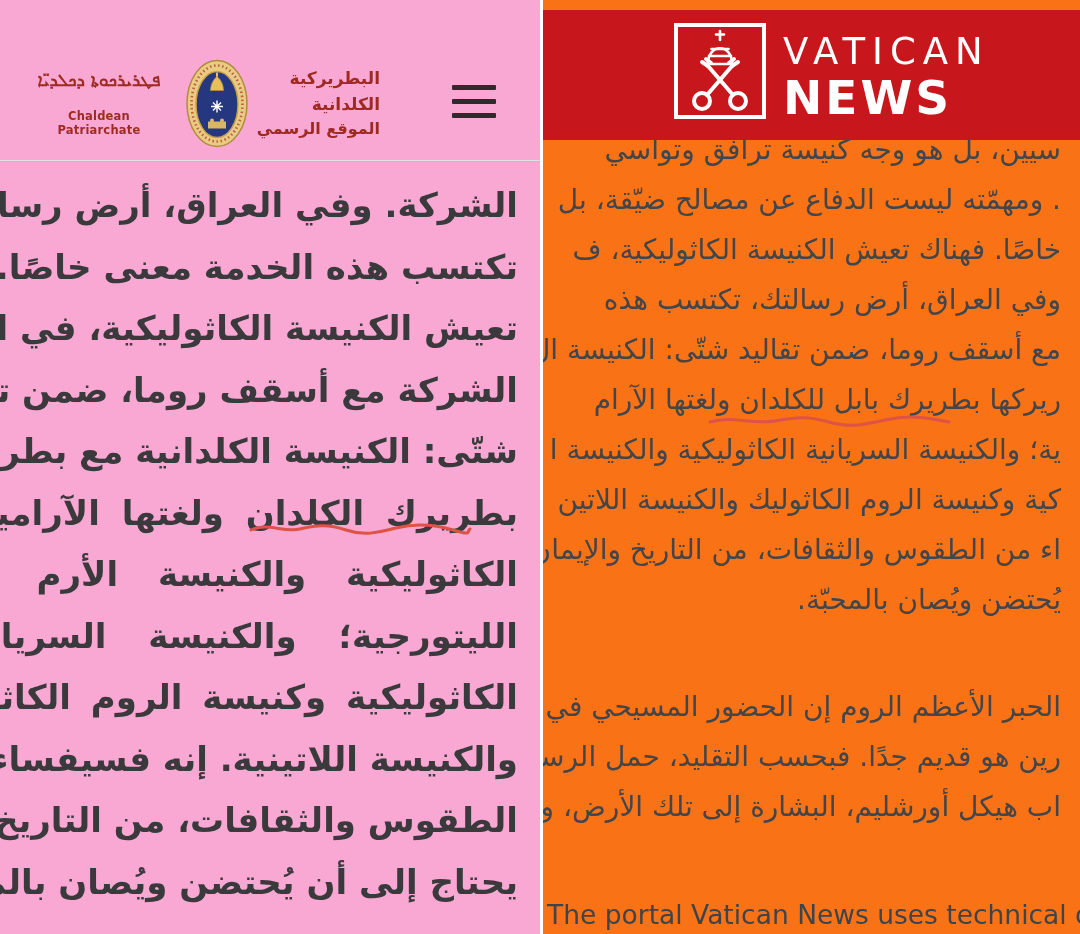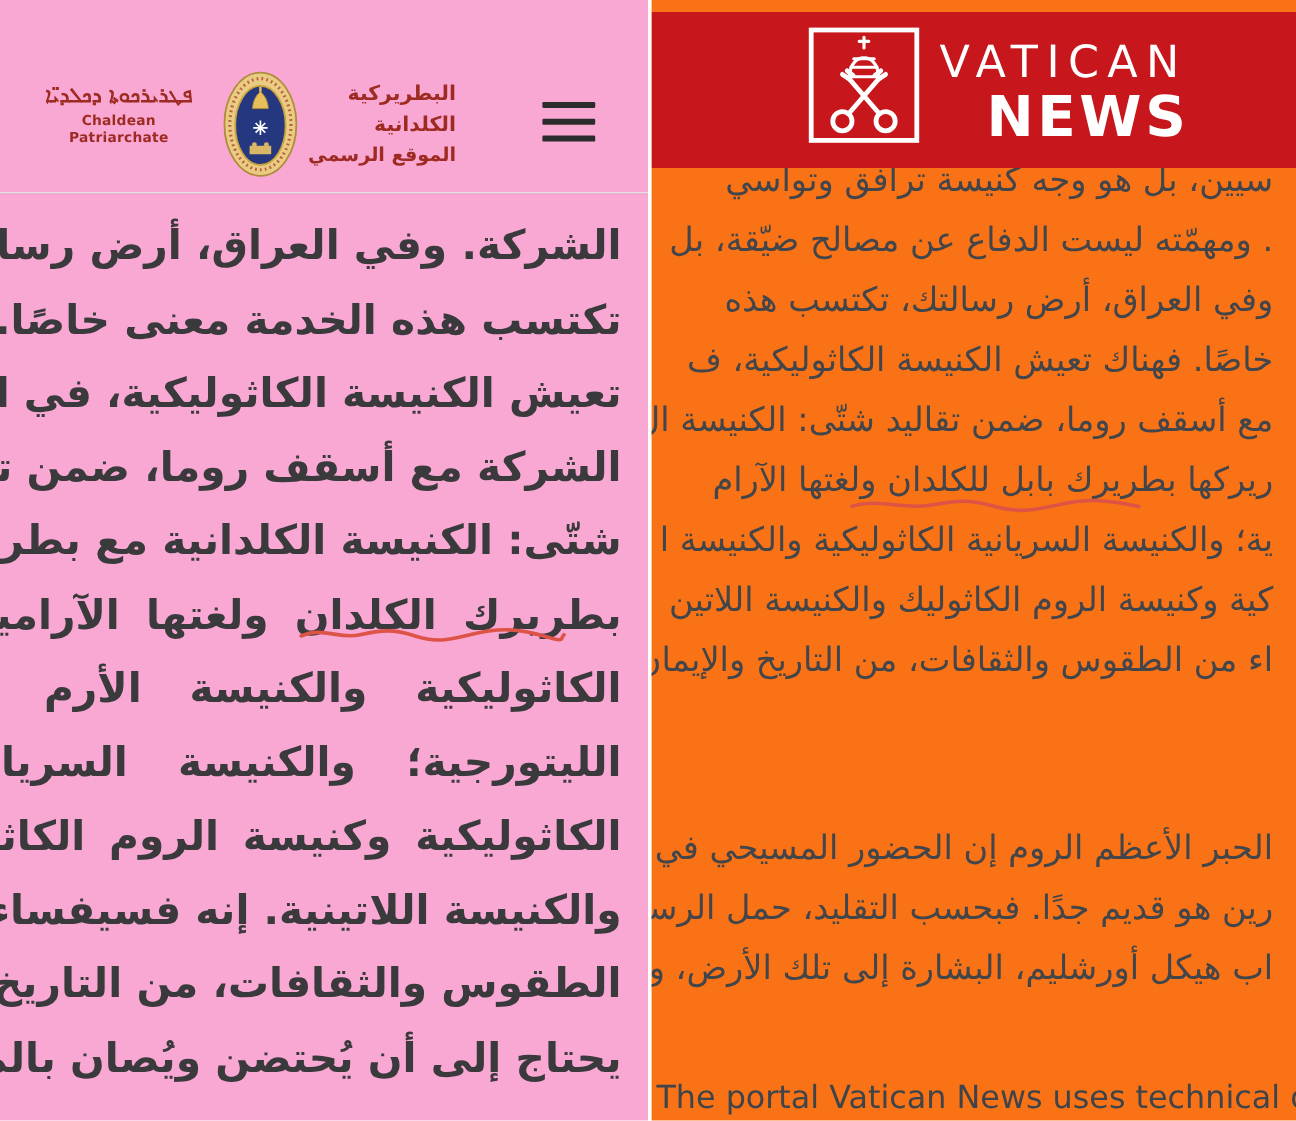--- a/index.html
+++ b/index.html
@@ -3,21 +3,21 @@
 <meta charset="utf-8">
 <style>
   html,body{margin:0;padding:0;background:#ffffff;}
   .stage{position:relative;width:1080px;height:934px;background:#ffffff;overflow:hidden;
          font-family:"DejaVu Sans",sans-serif;}
 
   
   .left-page{position:absolute;left:0;top:0;width:540px;height:934px;background:#f9a8d4;overflow:hidden;}
   .syr-block{position:absolute;left:26px;top:70px;width:146px;text-align:center;color:#9e2b22;}
   .syr-line{font-size:17px;font-weight:bold;line-height:1.2;}
-  .eng-line{font-size:11.5px;font-weight:bold;margin-top:3px;letter-spacing:.2px;}
+  .eng-line{font-size:11.5px;font-weight:bold;margin-top:19px;letter-spacing:.2px;}
   .chaldean-logo{position:absolute;left:186px;top:59px;width:62px;height:89px;}
   .ar-title{position:absolute;left:250px;top:66px;width:130px;color:#9e2b22;direction:rtl;}
   .ar-title-l1{font-size:17px;font-weight:bold;line-height:1.5;}
   .ar-title-l2{font-size:16px;font-weight:bold;line-height:1.5;}
   .menu-btn{position:absolute;left:452px;top:85px;width:44px;height:34px;cursor:pointer;}
   .menu-btn span{display:block;width:44px;height:5px;background:#2c2c2c;border-radius:1px;margin-bottom:9px;}
   .l-divider{position:absolute;left:0;top:160px;width:540px;height:1px;background:#e2e2e2;
              box-shadow:0 1px 1px rgba(0,0,0,.05);}
   .l-body{position:absolute;left:0;top:175px;width:540px;padding-right:22px;box-sizing:border-box;
           direction:rtl;text-align:right;color:#3a3a3d;}
@@ -28,21 +28,21 @@
   .l-body .l-line:nth-child(9){word-spacing:8px;}
   .squiggle{position:absolute;pointer-events:none;}
   .sq-left{left:248px;top:520px;width:225px;height:16px;}
 
   
   .right-page{position:absolute;left:543px;top:0;width:537px;height:934px;background:#f97316;overflow:hidden;}
   .vn-banner{position:absolute;left:0;top:10px;width:537px;height:130px;background:#c7161c;z-index:3;}
   .vn-logo-box{position:absolute;left:130px;top:12px;width:94px;height:98px;cursor:pointer;}
   .vn-wordmark{position:absolute;left:240px;top:22px;color:#ffffff;cursor:pointer;}
   .vn-name1{font-size:37px;font-weight:normal;letter-spacing:7px;line-height:1.1;}
-  .vn-name2{font-size:47px;font-weight:bold;letter-spacing:3px;line-height:1.05;margin-left:39px;}
+  .vn-name2{font-size:47px;font-weight:bold;letter-spacing:3px;line-height:1.05;}
   .r-body{position:absolute;left:0;width:537px;padding-right:19px;box-sizing:border-box;
           direction:rtl;text-align:right;color:#42454a;z-index:1;}
   .r-body1{top:125px;}
   .r-body2{top:682px;}
   .r-line{white-space:nowrap;height:50px;line-height:50px;font-size:28px;font-weight:normal;}
   .sq-right{left:164px;top:412px;width:246px;height:16px;z-index:2;}
   .cookie-banner{position:absolute;left:0;top:824px;width:537px;height:60px;background:#c7161c;z-index:4;
                  color:#fff;font-size:28px;font-weight:bold;letter-spacing:1px;text-align:center;
                  line-height:60px;box-shadow:0 -6px 10px -3px rgba(70,70,70,.4);cursor:pointer;}
   .cookie-text{position:absolute;left:4px;width:620px;color:#3e4449;font-size:26.5px;line-height:1.25;
@@ -130,27 +130,28 @@
       </svg>
       <div class="vn-wordmark">
         <div class="vn-name1">VATICAN</div>
         <div class="vn-name2">NEWS</div>
       </div>
     </div>
 
     <div class="r-body r-body1">
         <div class="r-line">سيين، بل هو وجه كنيسة ترافق وتواسي</div>
         <div class="r-line">. ومهمّته ليست الدفاع عن مصالح ضيّقة، بل</div>
+        <div class="r-line">خاصًا. فهناك تعيش الكنيسة الكاثوليكية، ف</div>
         <div class="r-line">وفي العراق، أرض رسالتك، تكتسب هذه</div>
-        <div class="r-line">خاصًا. فهناك تعيش الكنيسة الكاثوليكية، ف</div>
         <div class="r-line">مع أسقف روما، ضمن تقاليد شتّى: الكنيسة ال</div>
         <div class="r-line">ريركها بطريرك بابل للكلدان ولغتها الآرام</div>
         <div class="r-line">ية؛ والكنيسة السريانية الكاثوليكية والكنيسة ا</div>
         <div class="r-line">كية وكنيسة الروم الكاثوليك والكنيسة اللاتين</div>
         <div class="r-line">اء من الطقوس والثقافات، من التاريخ والإيمان،</div>
+        <div class="r-line">يُحتضن ويُصان بالمحبّة.</div>
       </div>
 
     <svg class="squiggle sq-right" viewBox="0 0 246 16" preserveAspectRatio="none">
       <path d="M3 10 C 25 3, 45 13, 68 9 S 100 4, 122 10 S 155 13, 178 8 S 218 5, 242 10" fill="none" stroke="#dd5346" stroke-width="3" stroke-linecap="round"></path>
     </svg>
 
     <div class="r-body r-body2">
         <div class="r-line">الحبر الأعظم الروم إن الحضور المسيحي في</div>
         <div class="r-line">رين هو قديم جدًا. فبحسب التقليد، حمل الرسول</div>
         <div class="r-line">اب هيكل أورشليم، البشارة إلى تلك الأرض، و</div>

